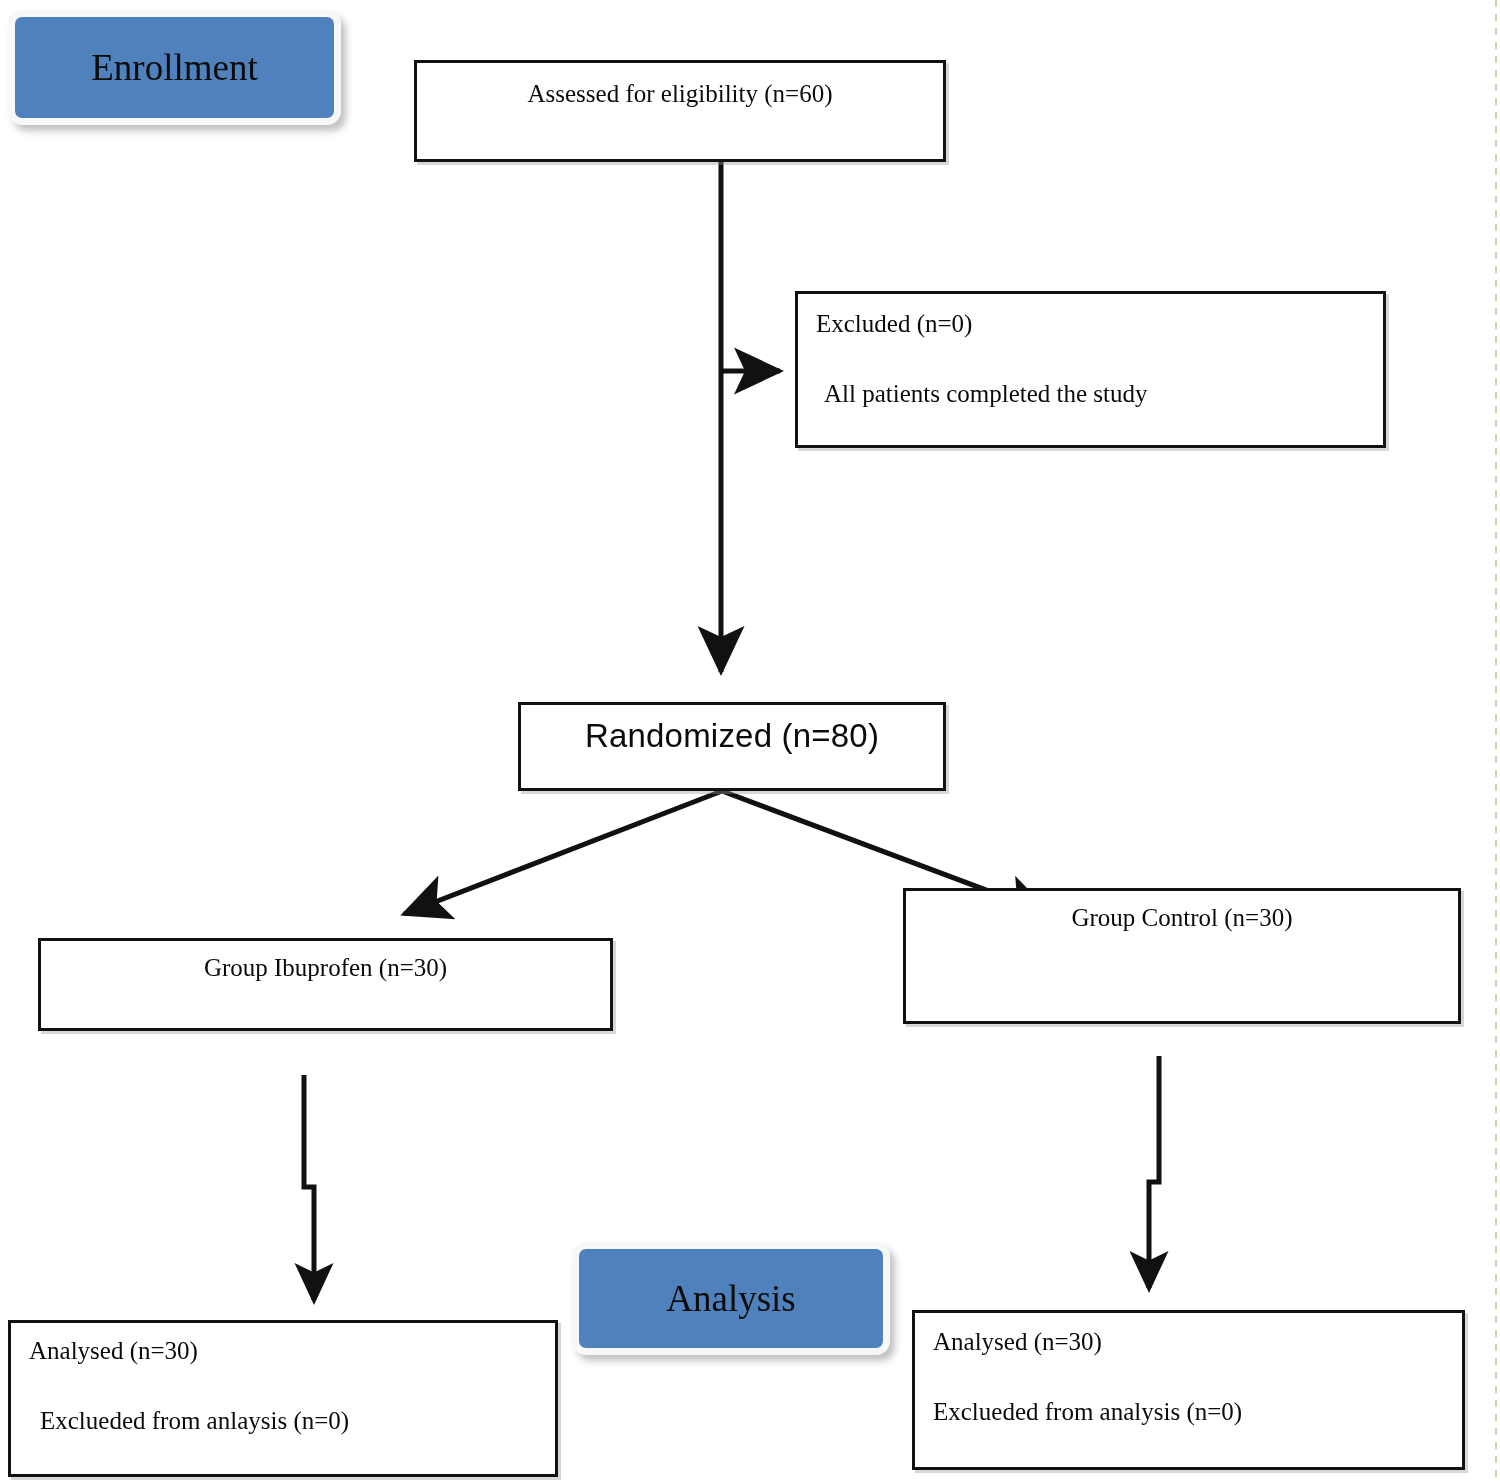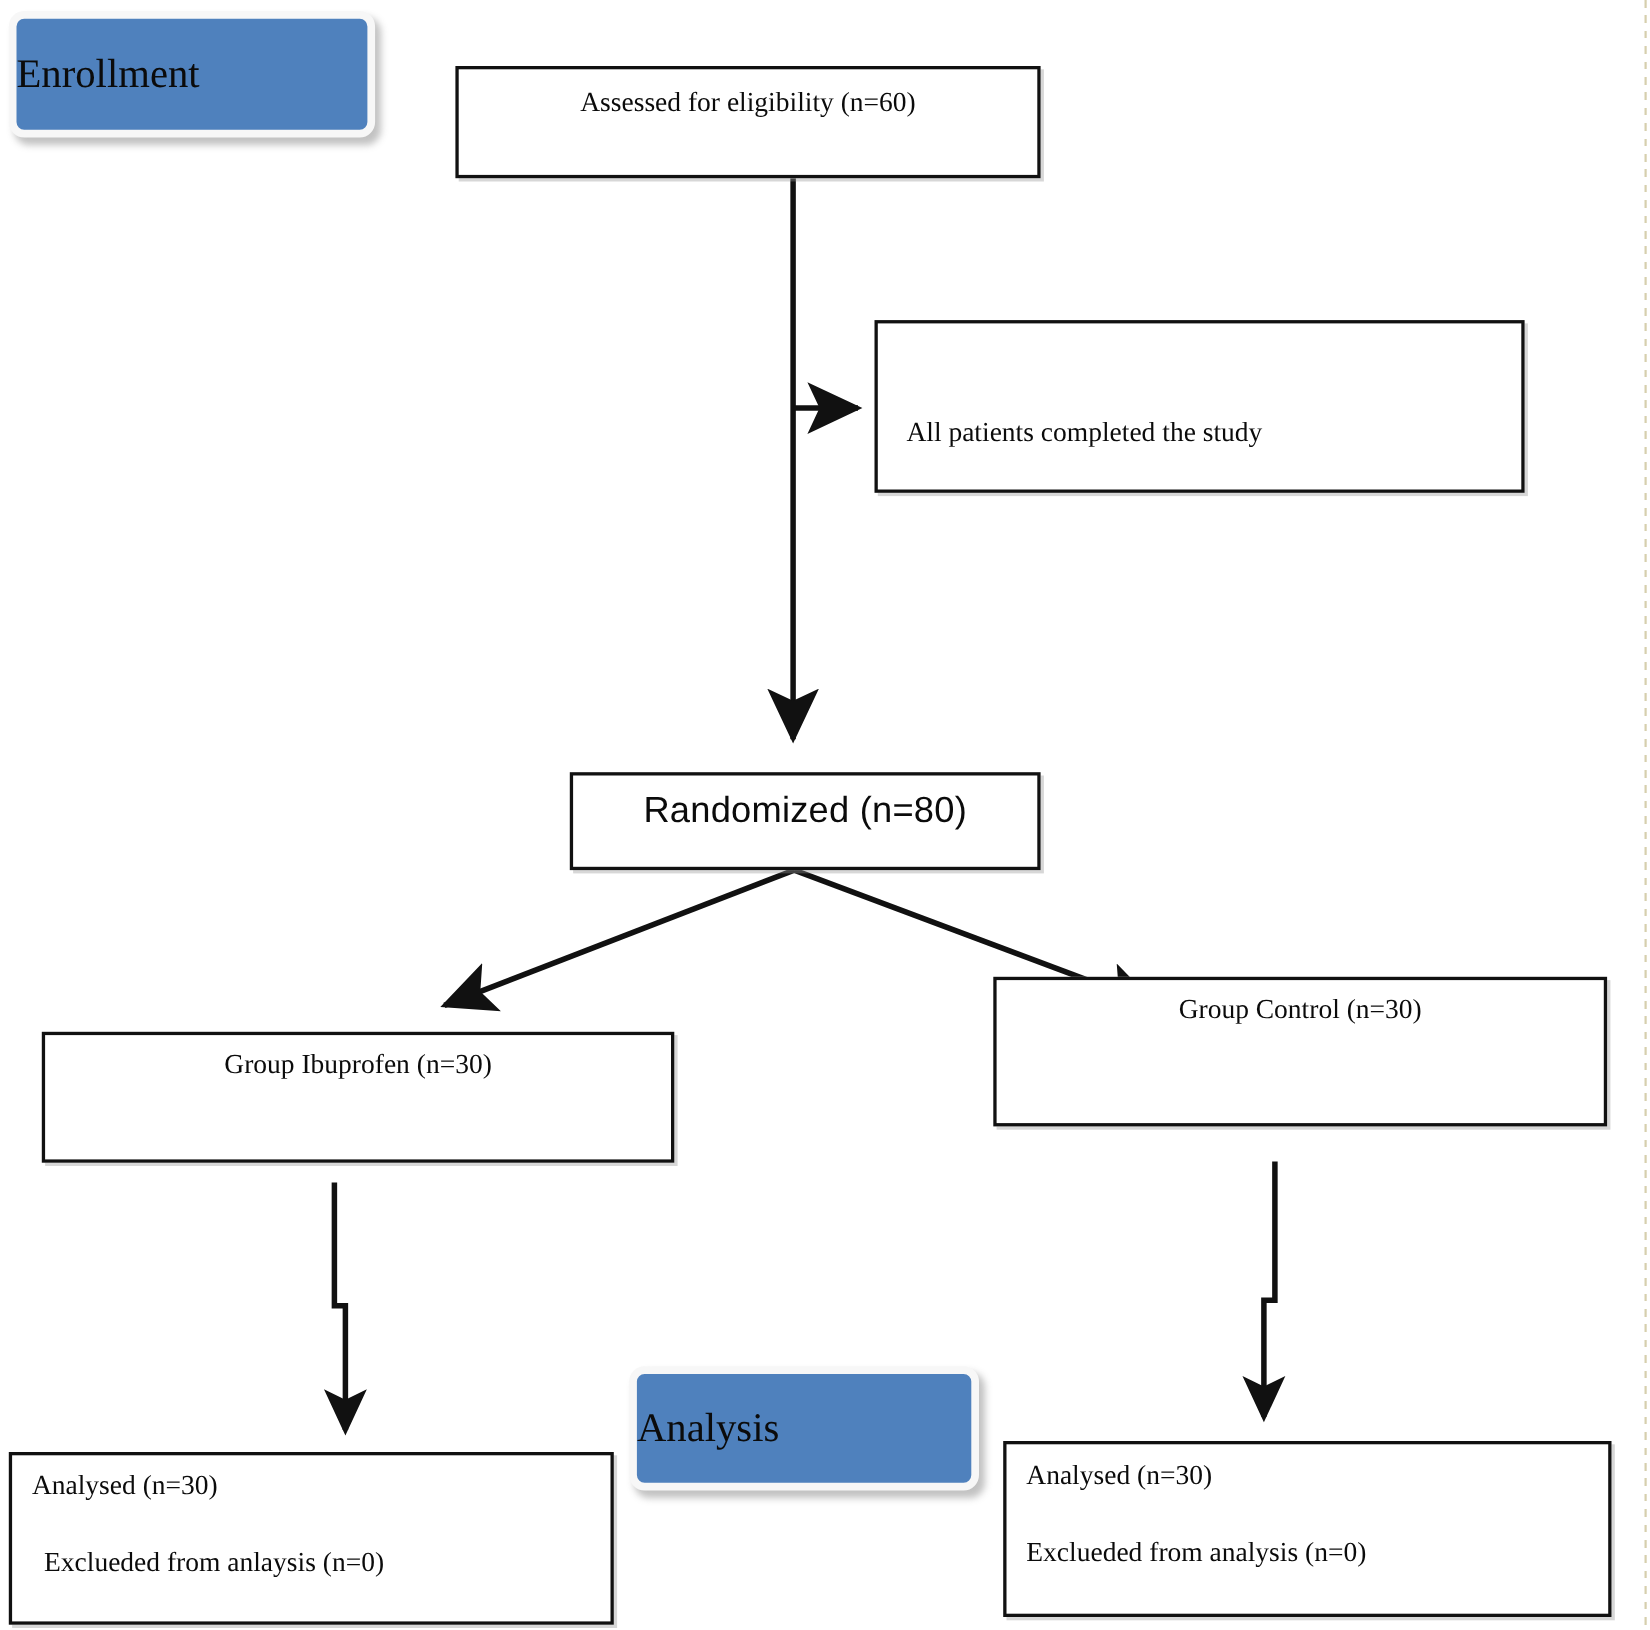--- a/index.html
+++ b/index.html
@@ -54,21 +54,21 @@
     display:flex;
     align-items:center;
   }
   .badge .blabel{
     font-family:"Liberation Serif","DejaVu Serif",serif;
     font-size:37px;
     color:#0b0b0b;
     white-space:nowrap;
     width:100%;
   }
-  .badge.align-left .blabel{text-align:left;}
+  .badge.align-left .blabel{text-align:center;}
   .badge.align-center .blabel{text-align:center;}
 
   
   #wires{
     position:absolute;
     left:0;top:0;
     width:1500px;height:1482px;
     pointer-events:none;
   }
 
@@ -116,28 +116,29 @@
 
   <div class="badge align-left" style="left:8px;top:10px;width:333px;height:115px;">
     <span class="blabel">Enrollment</span>
   </div>
 
   <div class="fbox center" style="left:414px;top:60px;width:532px;height:102px;">
     <span class="txt" style="top:18px;">Assessed for eligibility (n=60)</span>
   </div>
 
   <div class="fbox left" style="left:795px;top:291px;width:591px;height:157px;">
+    <span class="txt" style="top:17px;">Excluded (n=0)</span>
     <span class="txt" style="top:87px;padding-left:26px;">All patients completed the study</span>
   </div>
 
   <div class="fbox center sans" style="left:518px;top:702px;width:428px;height:89px;">
     <span class="txt" style="top:14px;">Randomized (n=80)</span>
   </div>
 
-  <div class="fbox center" style="left:38px;top:938px;width:575px;height:119px;">
+  <div class="fbox center" style="left:38px;top:938px;width:575px;height:93px;">
     <span class="txt" style="top:14px;">Group Ibuprofen (n=30)</span>
   </div>
 
   <div class="fbox center" style="left:903px;top:888px;width:558px;height:136px;">
     <span class="txt" style="top:14px;">Group Control (n=30)</span>
   </div>
 
 
   <div class="badge align-left" style="left:572px;top:1242px;width:318px;height:113px;">
     <span class="blabel">Analysis</span>

